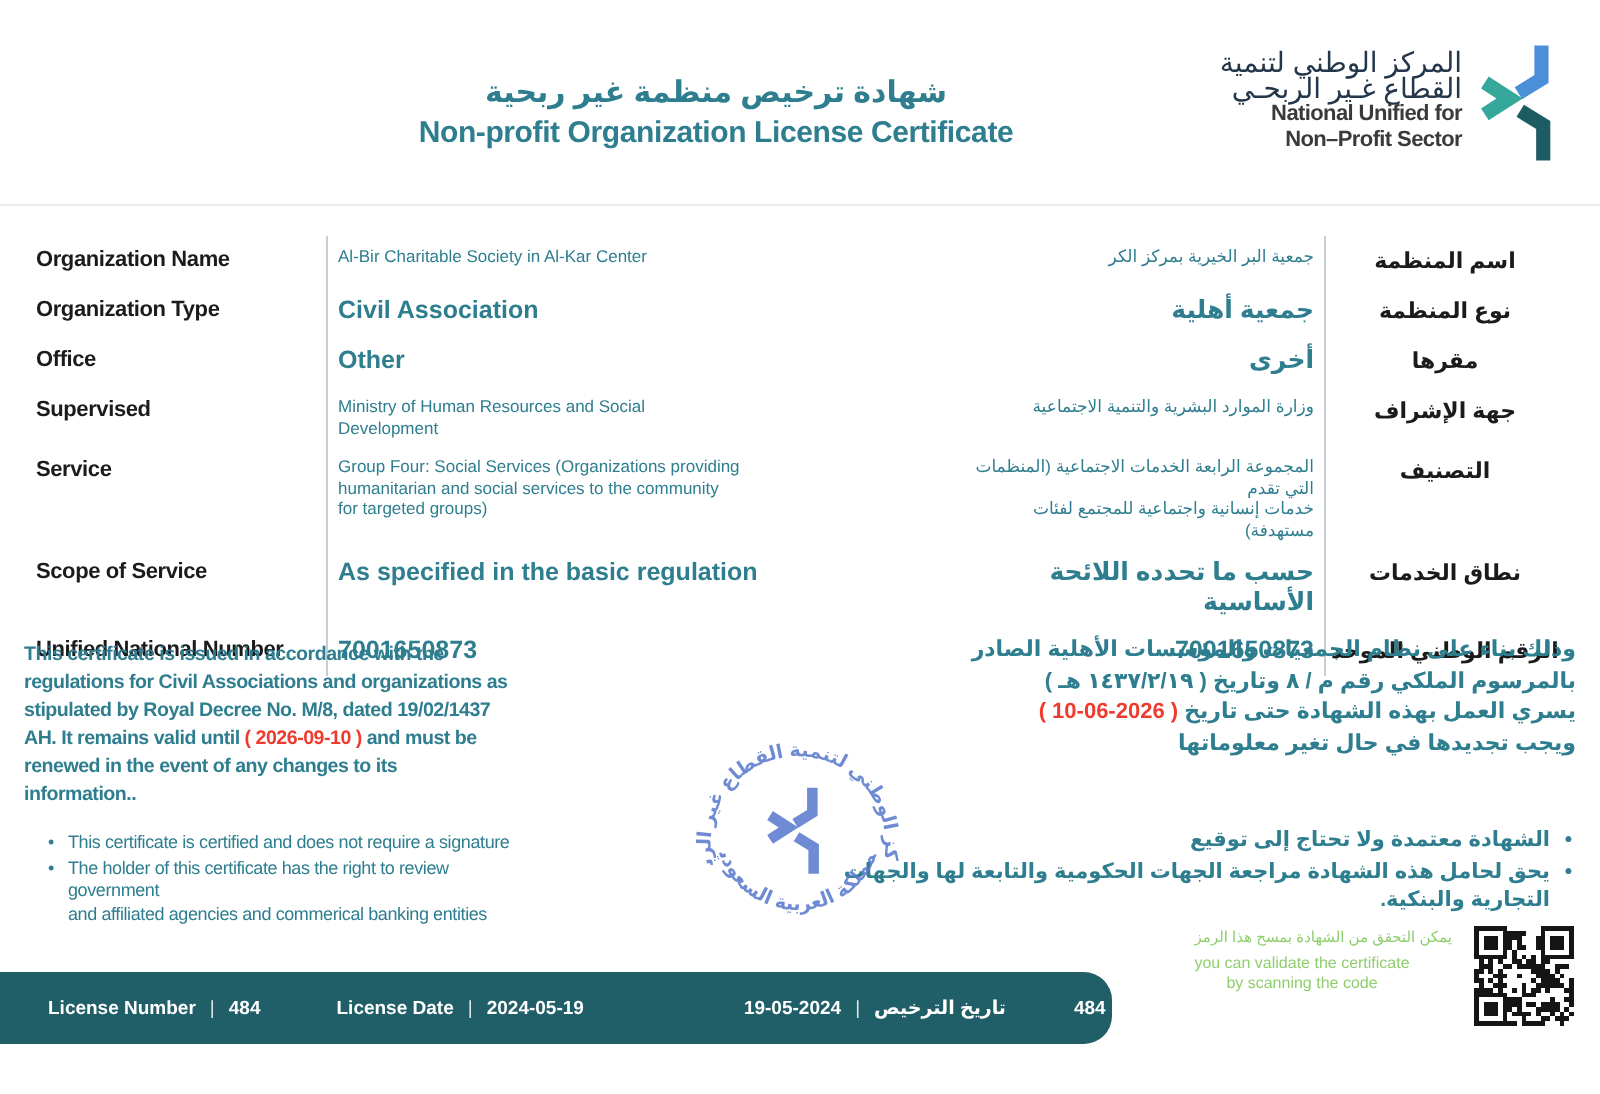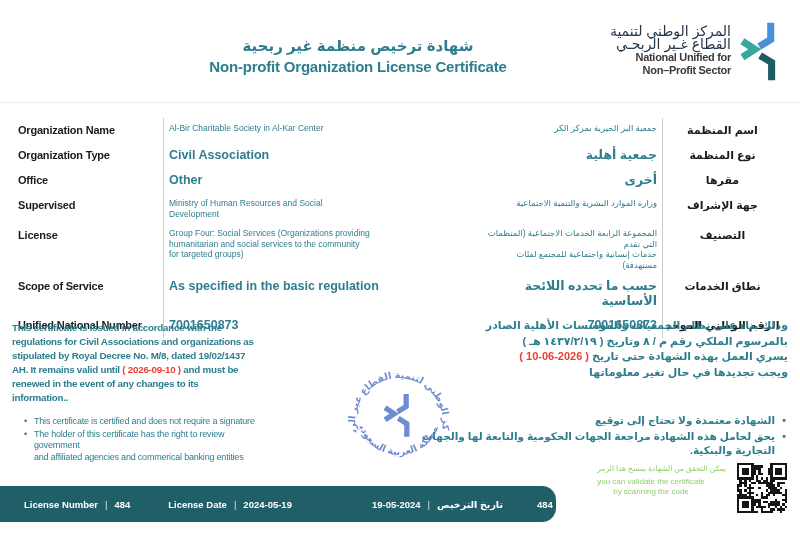--- a/index.html
+++ b/index.html
@@ -116,21 +116,21 @@
         <div class="fl-ar">مقرها</div>
       </div>
       <div class="frow">
         <div class="fl-en">Supervised</div>
         <div class="fv-en val-small">Ministry of Human Resources and Social
 Development</div>
         <div class="fv-ar val-small">وزارة الموارد البشرية والتنمية الاجتماعية</div>
         <div class="fl-ar">جهة الإشراف</div>
       </div>
       <div class="frow">
-        <div class="fl-en">License</div>
+        <div class="fl-en">Service</div>
         <div class="fv-en val-small">Group Four: Social Services (Organizations providing
 humanitarian and social services to the community
 for targeted groups)</div>
         <div class="fv-ar val-small">المجموعة الرابعة الخدمات الاجتماعية (المنظمات التي تقدم
 خدمات إنسانية واجتماعية للمجتمع لفئات مستهدفة)</div>
         <div class="fl-ar">التصنيف</div>
       </div>
       <div class="frow">
         <div class="fl-en">Scope of Service</div>
         <div class="fv-en val-large">As specified in the basic regulation</div>

